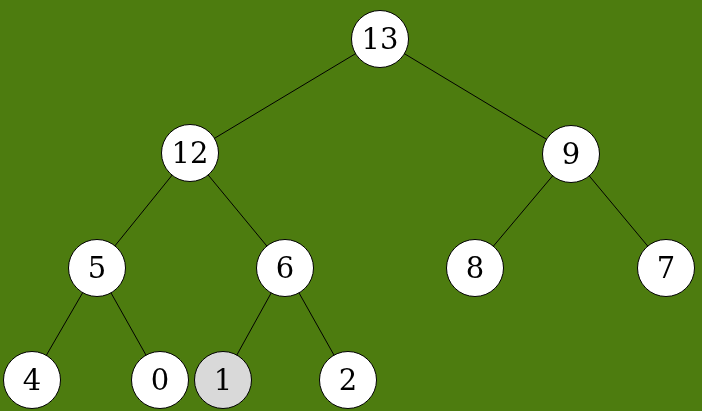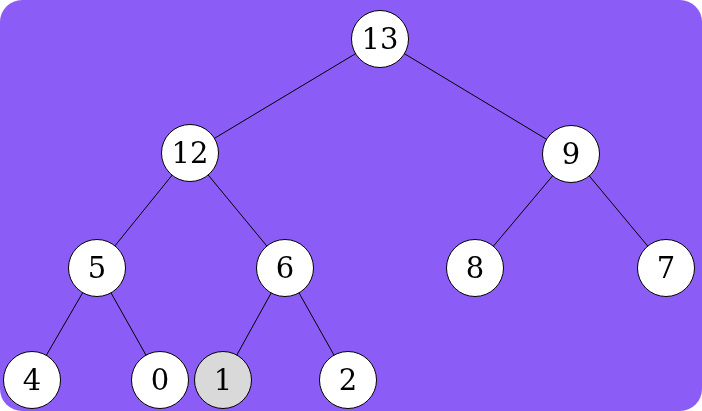--- a/index.html
+++ b/index.html
@@ -4,23 +4,22 @@
 <style>
   html, body {
     margin: 0;
     padding: 0;
     background: #ffffff;
   }
   .canvas {
     position: relative;
     width: 702px;
     height: 411px;
-    background: #8b5cf6;
+    background: #4d7c0f;
     overflow: hidden;
-    border-radius: 22px;
   }
   svg text {
     font-family: "DejaVu Serif", "Liberation Serif", serif;
     font-size: 29px;
     fill: #000000;
   }
 </style>
 </head>
 <body>
 

